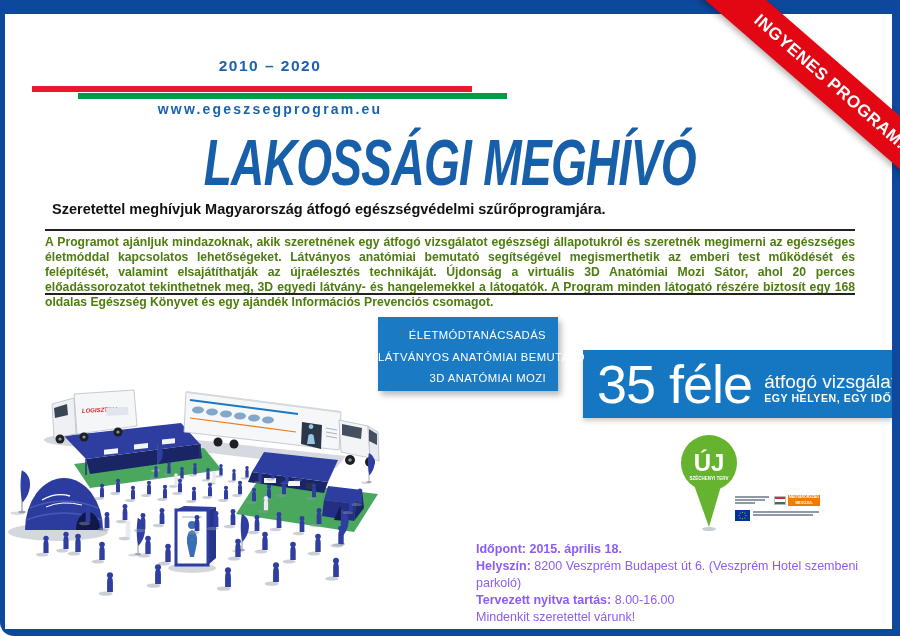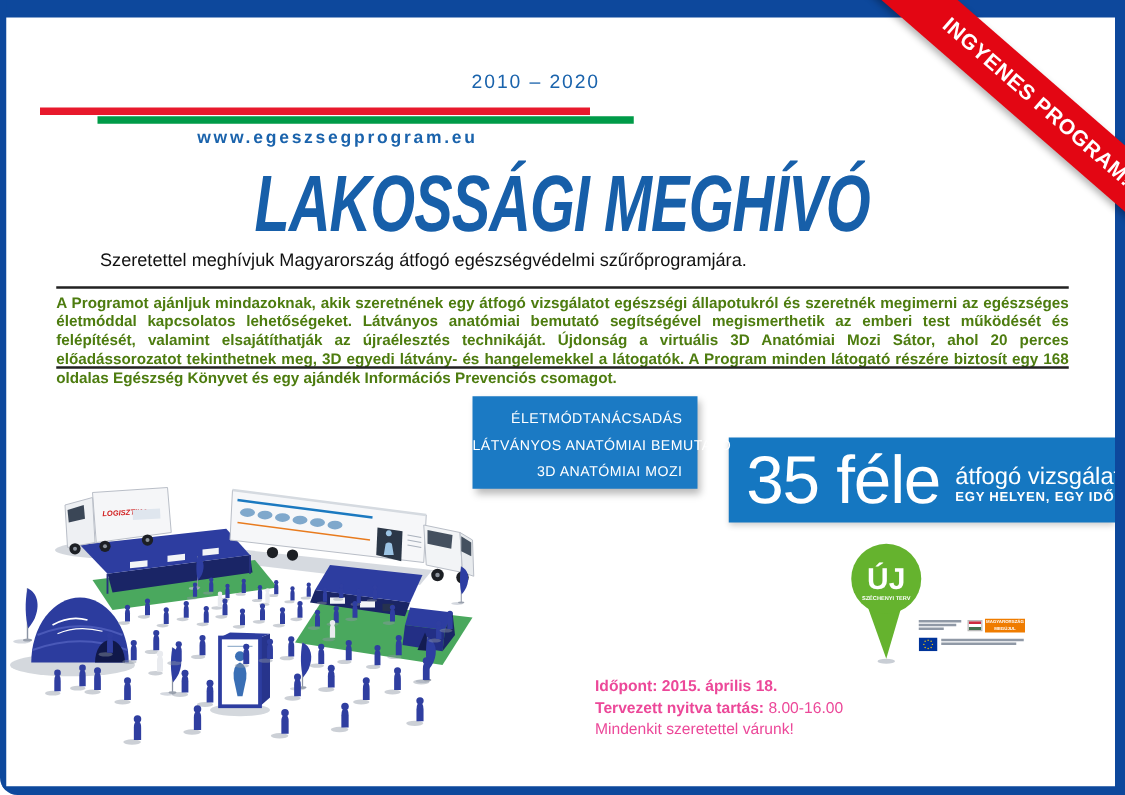--- a/index.html
+++ b/index.html
@@ -14,31 +14,31 @@
   .b-right{position:absolute;right:0;top:0;bottom:0;width:8px;background:#0d489c;z-index:5;}
   .b-bottom{position:absolute;left:0;right:0;bottom:0;height:7px;background:#0d489c;z-index:5;}
   
   .ribbon{position:absolute;left:660px;top:62px;width:340px;height:40px;background:#e30613;
     transform:rotate(41deg);display:flex;align-items:center;justify-content:center;
     color:#fff;font-weight:bold;font-size:17px;letter-spacing:.5px;z-index:6;
     box-shadow:0 3px 6px rgba(0,0,0,.3);white-space:nowrap;}
   
   .hdr-title{position:absolute;left:60px;top:30px;width:420px;text-align:center;
     font-size:16.5px;font-weight:bold;color:#1a63ac;}
-  .hdr-years{position:absolute;left:60px;top:57px;width:420px;text-align:right;
-    font-size:15.5px;font-weight:normal;letter-spacing:1.5px;color:#1a63ac;}
+  .hdr-years{position:absolute;left:60px;top:57px;width:420px;text-align:center;
+    font-size:15.5px;font-weight:bold;letter-spacing:1.5px;color:#1a63ac;}
   .stripe-red{position:absolute;left:32px;top:86px;width:440px;height:6px;background:#e8192c;}
   .stripe-green{position:absolute;left:78px;top:93px;width:429px;height:6px;background:#009b48;}
   .hdr-url{position:absolute;left:60px;top:101px;width:420px;text-align:center;
     font-size:14px;font-weight:bold;letter-spacing:2.2px;color:#1a63ac;}
   
   .main-title{position:absolute;left:0;top:126px;width:100%;text-align:center;
     color:#175fa9;font-style:italic;font-weight:bold;font-size:64px;white-space:nowrap;}
   .main-title .squeeze{display:inline-block;transform:scaleX(.72);letter-spacing:-1px;}
-  .subtitle{position:absolute;left:52px;top:201px;font-size:14.5px;font-weight:normal;color:#111;margin-left:28px;}
+  .subtitle{position:absolute;left:52px;top:201px;font-size:14.5px;font-weight:bold;color:#111;}
   .rule{position:absolute;left:45px;width:810px;height:2px;background:#222;}
   .rule1{top:229px;} .rule2{top:293px;}
   .bodytext{position:absolute;left:45px;top:235px;width:810px;font-size:12.2px;font-weight:bold;
     line-height:15px;text-align:justify;color:#4d7c0f;}
   
   .svcbox{position:absolute;left:378px;top:317px;width:180px;height:74px;background:#1b7ac4;
     color:#fff;text-align:right;padding:8px 12px 0 0;z-index:2;box-shadow:3px 4px 6px rgba(0,0,0,.28);}
   .svcbox div{font-size:11.3px;letter-spacing:.4px;line-height:21.5px;white-space:nowrap;}
   
   .hlbox{position:absolute;left:583px;top:350px;width:309px;height:68px;background:#1577c1;
@@ -54,21 +54,21 @@
   .minilogos{position:absolute;left:733px;top:494px;width:130px;height:40px;font-size:0;}
   .tline{background:#9099a6;height:1.5px;margin-bottom:1.5px;}
   .nfu-lines{position:absolute;left:2px;top:2px;width:34px;}
   .hu-flag{position:absolute;left:41px;top:2px;width:12px;height:9px;
     background:linear-gradient(#cd2a3e 33%,#fff 33% 66%,#436f4d 66%);border:.5px solid #bbb;}
   .megujul{position:absolute;left:55px;top:1px;width:32px;height:11px;background:#ef7c00;
     color:#fff;font-size:3.5px;font-weight:bold;text-align:center;line-height:5.5px;overflow:hidden;}
   .eu-flag{position:absolute;left:2px;top:16px;width:15px;height:11px;}
   .eu-lines{position:absolute;left:20px;top:17px;width:66px;}
   
-  .details{position:absolute;left:476px;top:541px;font-size:12.5px;line-height:17px;color:#ec4899;}
+  .details{position:absolute;left:476px;top:541px;font-size:12.5px;line-height:17px;color:#8b5cf6;}
   .details b{font-weight:bold;}
   
   .scene{position:absolute;left:6px;top:382px;width:462px;height:246px;}
 </style>
 </head>
 <body>
 
 <div class="stage">
 
   <div class="hdr-years">2010 – 2020</div>
@@ -316,20 +316,21 @@
       </g>
     </svg>
     <div class="eu-lines">
       <div class="tline" style="width:66px"></div>
       <div class="tline" style="width:60px"></div>
     </div>
   </div>
 
   <div class="details">
     <div><b>Időpont:</b><b> 2015. április 18.</b></div>
+    <div><b>Helyszín:</b><span> 8200 Veszprém Budapest út 6. (Veszprém Hotel szembeni parkoló)</span></div>
     <div><b>Tervezett nyitva tartás:</b><span> 8.00-16.00</span></div>
     <div>Mindenkit szeretettel várunk!</div>
   </div>
 
   <div class="b-top"></div>
   <div class="b-left"></div>
   <div class="b-right"></div>
   <div class="b-bottom"></div>
   <div class="ribbon">INGYENES PROGRAM!</div>
 </div>

